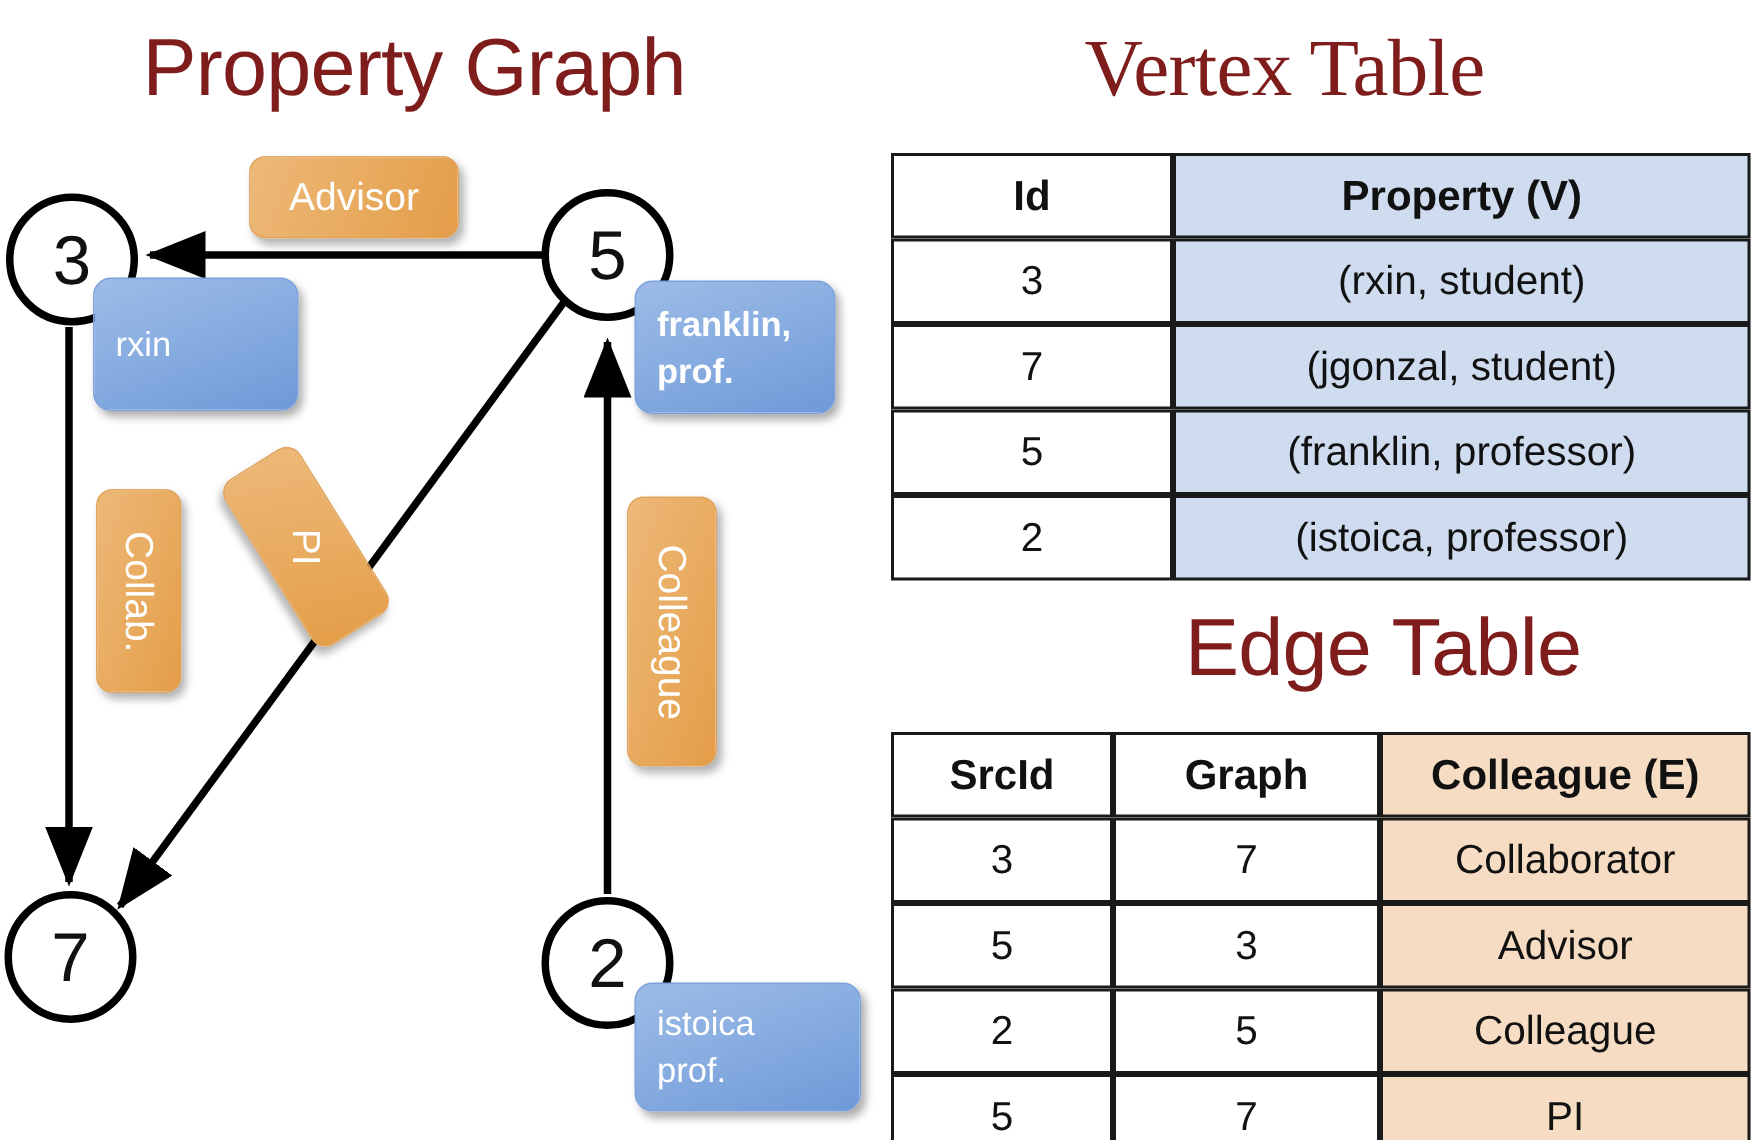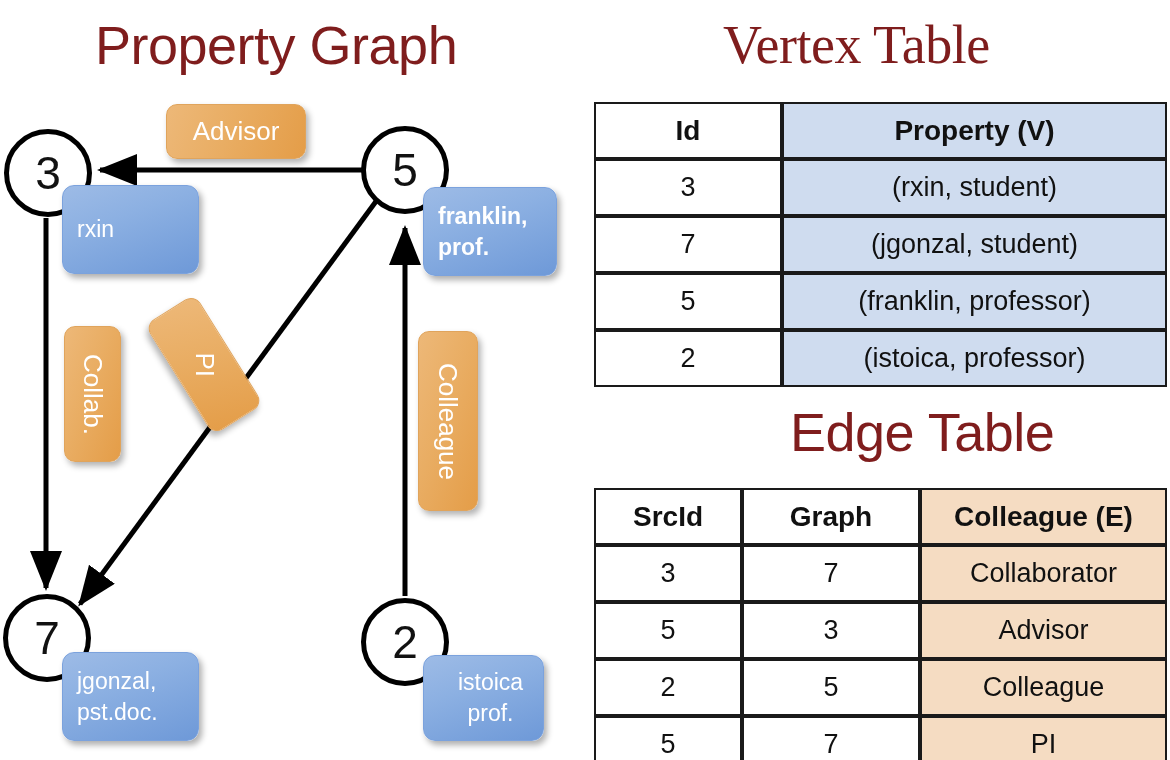--- a/index.html
+++ b/index.html
@@ -129,26 +129,22 @@
 
   <div class="prop-box blue" style="left:62px;top:185px;width:137px;height:89px;">
     <span>rxin</span>
   </div>
 
   <div class="prop-box blue" style="left:423px;top:187px;width:134px;height:89px;font-weight:bold;">
     <span>franklin,</span>
     <span>prof.</span>
   </div>
 
-  <div class="prop-box blue" style="left:62px;top:652px;width:137px;height:89px;">
-    <span>jgonzal,</span>
-    <span>pst.doc.</span>
-  </div>
-
-  <div class="prop-box blue" style="left:423px;top:655px;width:121px;height:86px;align-items:center;">
+
+  <div class="prop-box blue" style="left:423px;top:655px;width:151px;height:86px;">
     <span>istoica</span>
     <span>prof.</span>
   </div>
 
   <div class="edge-label" style="left:166px;top:104px;width:138px;height:53px;">
     <span>Advisor</span>
   </div>
 
   <div class="edge-label vert" style="left:64px;top:326px;width:55px;height:134px;">
     <span>Collab.</span>

